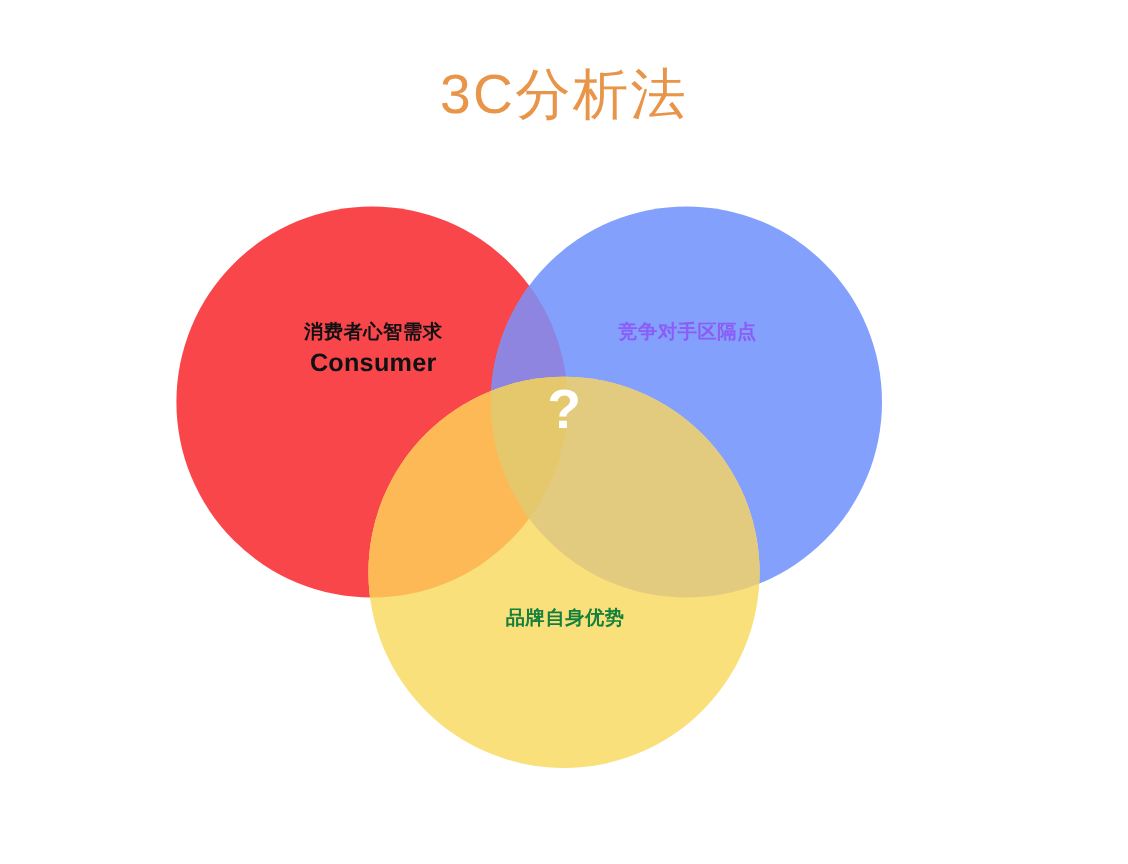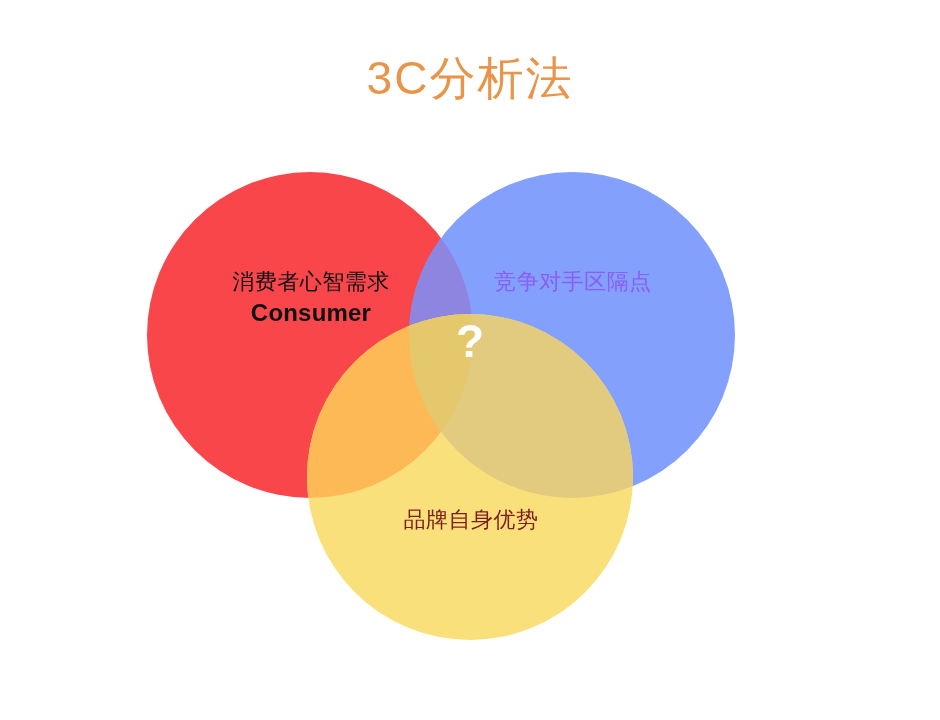--- a/index.html
+++ b/index.html
@@ -47,28 +47,28 @@
   }
   .venn-label {
     position: absolute;
     text-align: center;
     color: #0f1113;
     line-height: 1.28;
     pointer-events: none;
   }
   .venn-label .cn {
     display: block;
-    font-size: 22px;
-    font-weight: 400;
+    font-size: 16px;
+    font-weight: 700;
     letter-spacing: 0.5px;
     white-space: nowrap;
   }
   .venn-label .en {
     display: block;
-    font-size: 24px;
+    font-size: 21px;
     font-weight: 700;
     letter-spacing: 0.2px;
     margin-top: 2px;
     white-space: nowrap;
   }
   #label-consumer {
     left: 170px;
     top: 268px;
     width: 282px;
   }
@@ -140,19 +140,19 @@
 
   <div class="venn-label" id="label-consumer" style="color: rgb(15, 17, 19);">
     <span class="cn">消费者心智需求</span>
     <span class="en">Consumer</span>
   </div>
 
   <div class="venn-label" id="label-competition" style="color: #8b5cf6;">
     <span class="cn">竞争对手区隔点</span>
   </div>
 
-  <div class="venn-label" id="label-company" style="color: #7f1d1d;">
+  <div class="venn-label" id="label-company" style="color: #15803d;">
     <span class="cn">品牌自身优势</span>
   </div>
 
   <div id="center-question" style="color: rgb(255, 255, 255);">?</div>
 
 </div>
 
 </body></html>

